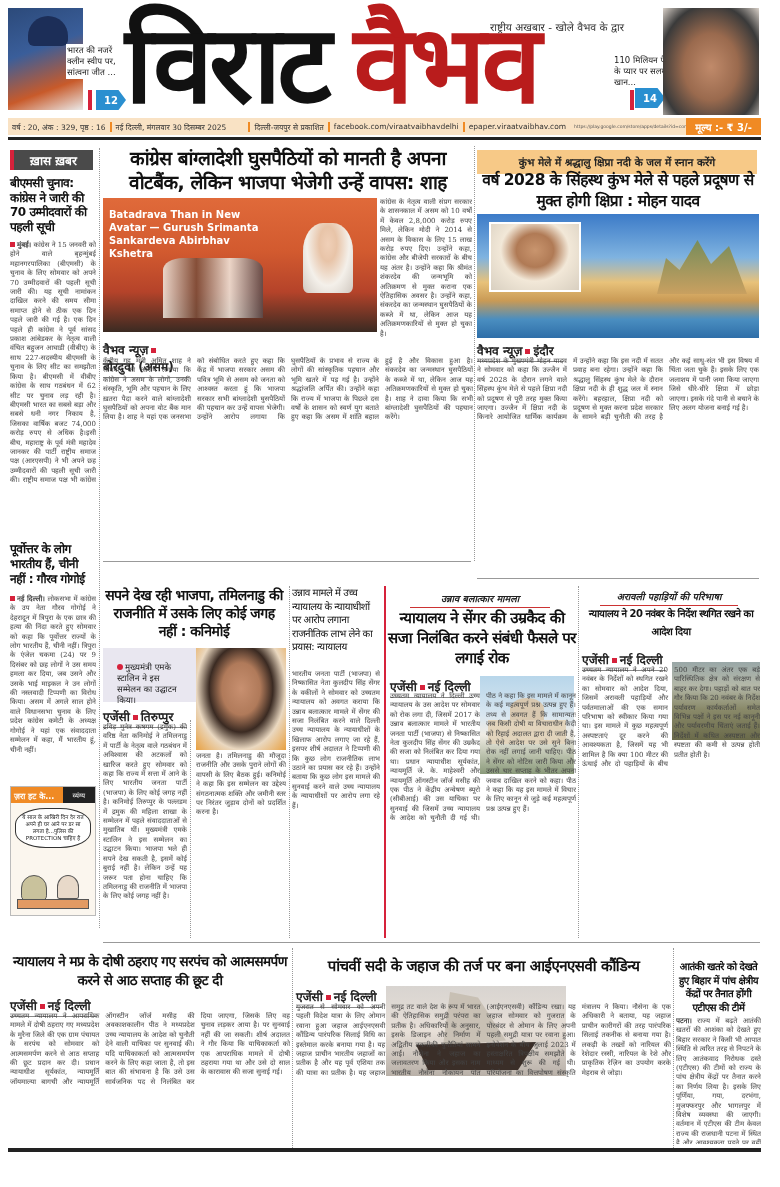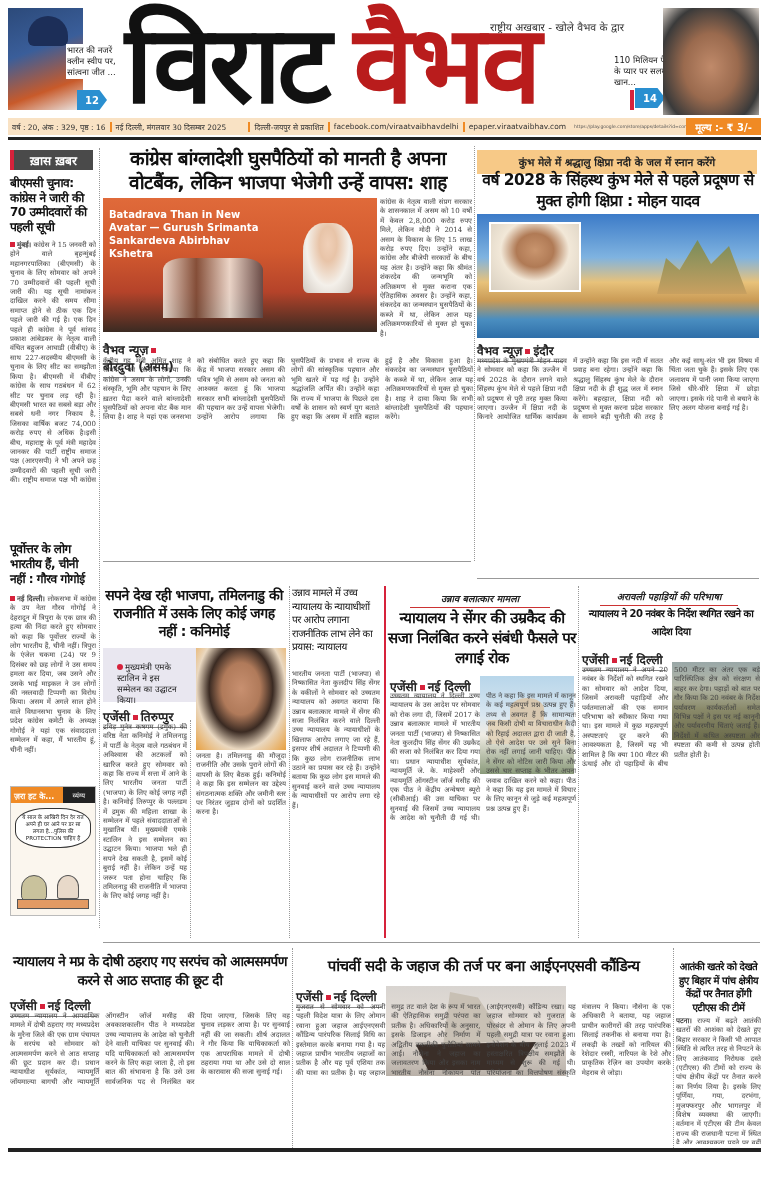--- a/index.html
+++ b/index.html
@@ -16,21 +16,21 @@
 .pageblk{position:absolute;width:30px;height:20px;background:#2a8fd0;color:#fff;font-size:10px;font-weight:bold;display:flex;align-items:center;justify-content:center;clip-path:polygon(0 0,75% 0,100% 50%,75% 100%,0 100%)}
 </style>
 </head>
 <body>
 
 <div class="abs photo" style="left:8px;top:8px;width:75px;height:102px;background:linear-gradient(160deg,#2c4a7a 0%,#3a5e9a 40%,#c85a2a 75%,#eaeaea 100%)">
   <div class="abs" style="left:20px;top:8px;width:40px;height:30px;background:#1c2e58;border-radius:20px 20px 6px 6px"></div>
 </div>
 <div class="abs" style="left:66px;top:44px;width:56px;font-size:8.5px;line-height:11px;color:#222;background:#fff;padding:1px">भारत की नजरें क्लीन स्वीप पर, सांत्वना जीत ...</div>
 <div class="abs" style="left:88px;top:90px;width:4px;height:20px;background:#d6223b"></div>
-<div class="pageblk" style="left:77px;top:90px">12</div>
+<div class="pageblk" style="left:96px;top:90px">12</div>
 
 <div class="abs" style="left:125px;top:0;height:118px;display:flex;align-items:flex-end">
   <span style="font-family:'DejaVu Serif',serif;font-weight:bold;font-size:108px;line-height:108px;color:#111;letter-spacing:-4px">विराट</span>
   <span style="font-family:'DejaVu Serif',serif;font-weight:bold;font-size:108px;line-height:108px;color:#b91c1c;letter-spacing:-4px;margin-left:26px">वैभव</span>
 </div>
 <div class="abs" style="left:490px;top:20px;font-size:10.5px;color:#333;white-space:nowrap">राष्ट्रीय अखबार - खोले वैभव के द्वार</div>
 
 <div class="abs" style="left:612px;top:53px;width:66px;font-size:8.5px;line-height:11px;color:#222;background:#fff;padding:2px">110 मिलियन फैंस के प्यार पर सलमान खान...</div>
 <div class="abs" style="left:630px;top:90px;width:4px;height:20px;background:#d6223b"></div>
 <div class="pageblk" style="left:635px;top:88px">14</div>

